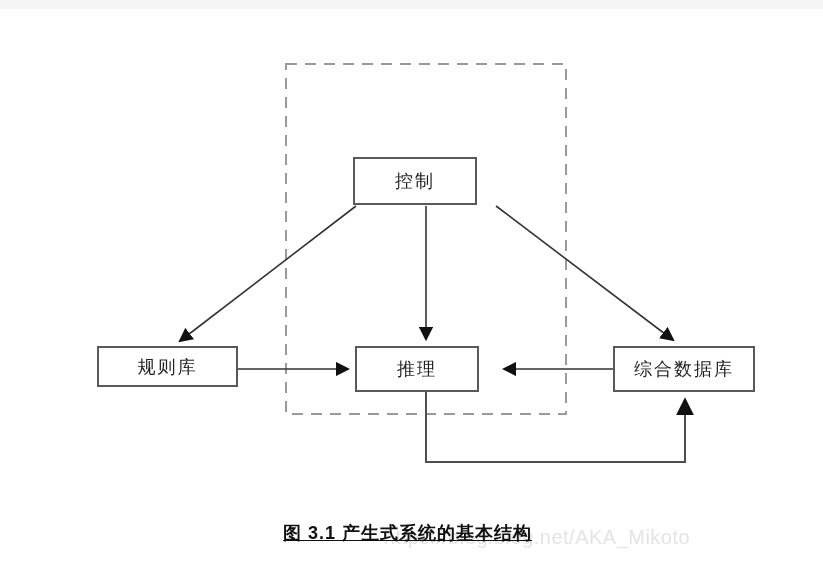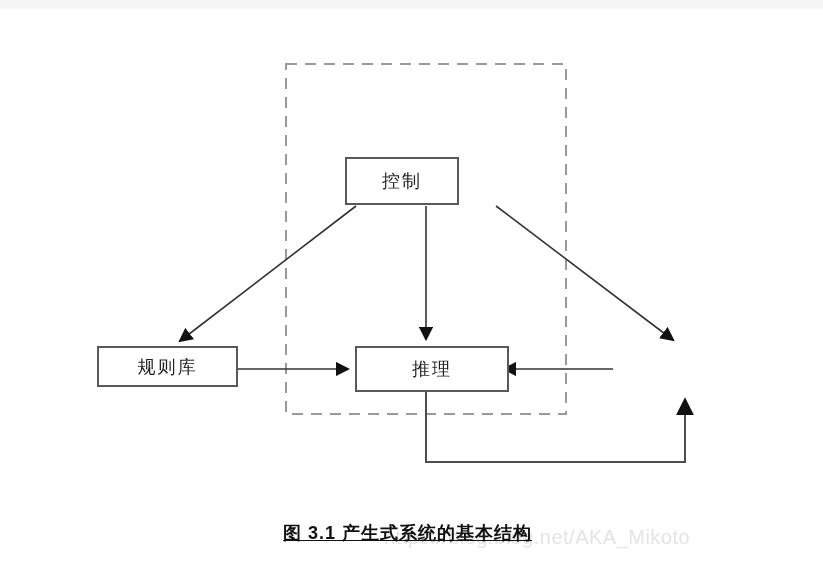--- a/index.html
+++ b/index.html
@@ -93,28 +93,31 @@
     <line x1="496" y1="206" x2="673" y2="340" stroke="#333333" stroke-width="1.6" marker-end="url(#arrow)"></line>
 
     <line x1="238" y1="369" x2="348" y2="369" stroke="#333333" stroke-width="1.6" marker-end="url(#arrow)"></line>
 
     <line x1="613" y1="369" x2="504" y2="369" stroke="#333333" stroke-width="1.6" marker-end="url(#arrow)"></line>
 
     <path d="M426,392 L426,462 L685,462 L685,400" fill="none" stroke="#4d4d4d" stroke-width="2" marker-end="url(#arrow)"></path>
   </svg>
 
 
-  <div class="node" style="left:345px; top:157px; width:114px; height:48px;">
+  <div class="node" style="left:353px; top:157px; width:124px; height:48px;">
     <span>控制</span>
   </div>
 
   <div class="node" style="left:97px; top:346px; width:141px; height:41px;">
     <span>规则库</span>
   </div>
 
-  <div class="node" style="left:355px; top:346px; width:154px; height:46px;">
+  <div class="node" style="left:355px; top:346px; width:124px; height:46px;">
     <span>推理</span>
   </div>
 
+  <div class="node" style="left:613px; top:346px; width:142px; height:46px;">
+    <span>综合数据库</span>
+  </div>
 
   <div class="caption">图 3.1 产生式系统的基本结构</div>
 
 </div>
 
 </body></html>

